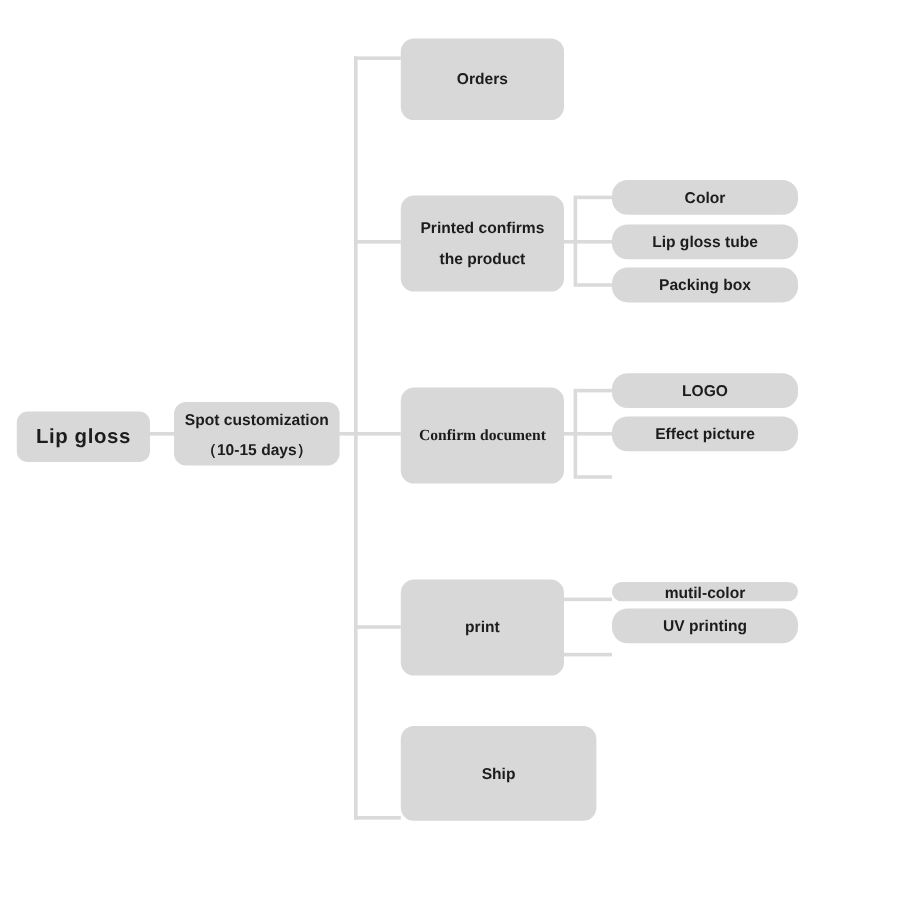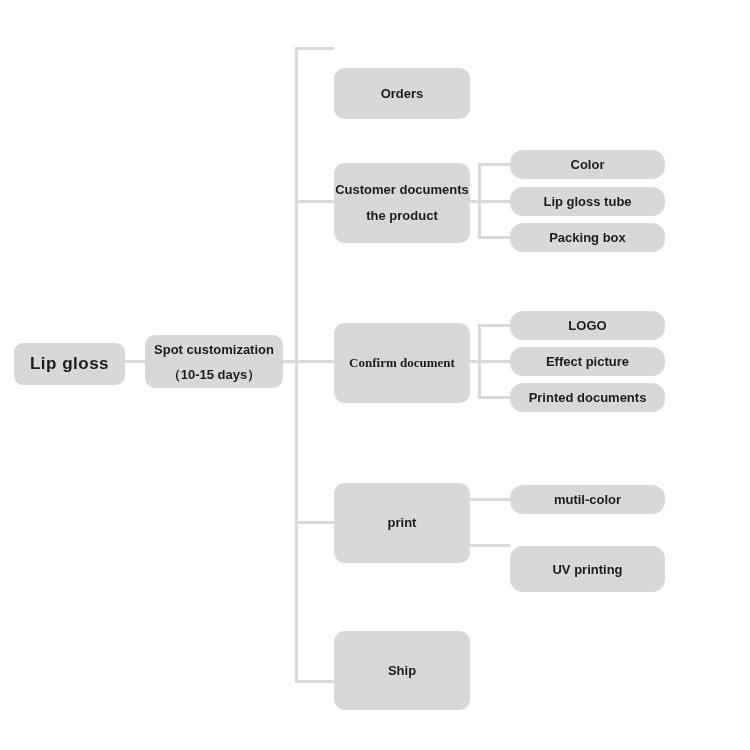--- a/index.html
+++ b/index.html
@@ -76,61 +76,58 @@
 
   <div class="node root" style="left:14px; top:343px; width:111px; height:42px;text-align:right;">
     <span>Lip gloss</span>
   </div>
 
   <div class="node stage" style="left:145px; top:335px; width:138px; height:53px;">
     <span>Spot customization</span>
     <span>（10-15 days）</span>
   </div>
 
-  <div class="node parent" style="left:334px; top:32px; width:136px; height:51px;margin-top:36px;">
+  <div class="node parent" style="left:334px; top:32px; width:136px; height:68px;">
     <span>Orders</span>
   </div>
 
   <div class="node parent" style="left:334px; top:163px; width:136px; height:80px;">
-    <span>Customer documents</span>
+    <span>Printed confirms</span>
     <span>the product</span>
   </div>
 
   <div class="node parent" style="left:334px; top:323px; width:136px; height:80px;font-family:Liberation Serif, serif;">
     <span>Confirm document</span>
   </div>
 
   <div class="node parent" style="left:334px; top:483px; width:136px; height:80px;">
     <span>print</span>
   </div>
 
-  <div class="node parent" style="left:334px; top:631px; width:136px; height:79px;">
+  <div class="node parent" style="left:334px; top:605px; width:163px; height:79px;">
     <span>Ship</span>
   </div>
 
   <div class="node child" style="left:510px; top:150px; width:155px; height:29px;">
     <span>Color</span>
   </div>
   <div class="node child" style="left:510px; top:187px; width:155px; height:29px;">
     <span>Lip gloss tube</span>
   </div>
   <div class="node child" style="left:510px; top:223px; width:155px; height:29px;text-align:center;">
     <span>Packing box</span>
   </div>
 
   <div class="node child" style="left:510px; top:311px; width:155px; height:29px;">
     <span>LOGO</span>
   </div>
   <div class="node child" style="left:510px; top:347px; width:155px; height:29px;">
     <span>Effect picture</span>
   </div>
-  <div class="node child" style="left:510px; top:383px; width:155px; height:29px;">
-    <span>Printed documents</span>
-  </div>
 
-  <div class="node child" style="left:510px; top:485px; width:155px; height:29px;">
+  <div class="node child" style="left:510px; top:485px; width:155px; height:16px;">
     <span>mutil-color</span>
   </div>
-  <div class="node child" style="left:510px; top:546px; width:155px; height:46px;">
+  <div class="node child" style="left:510px; top:507px; width:155px; height:29px;">
     <span>UV printing</span>
   </div>
 
 </div>
 
 </body></html>

